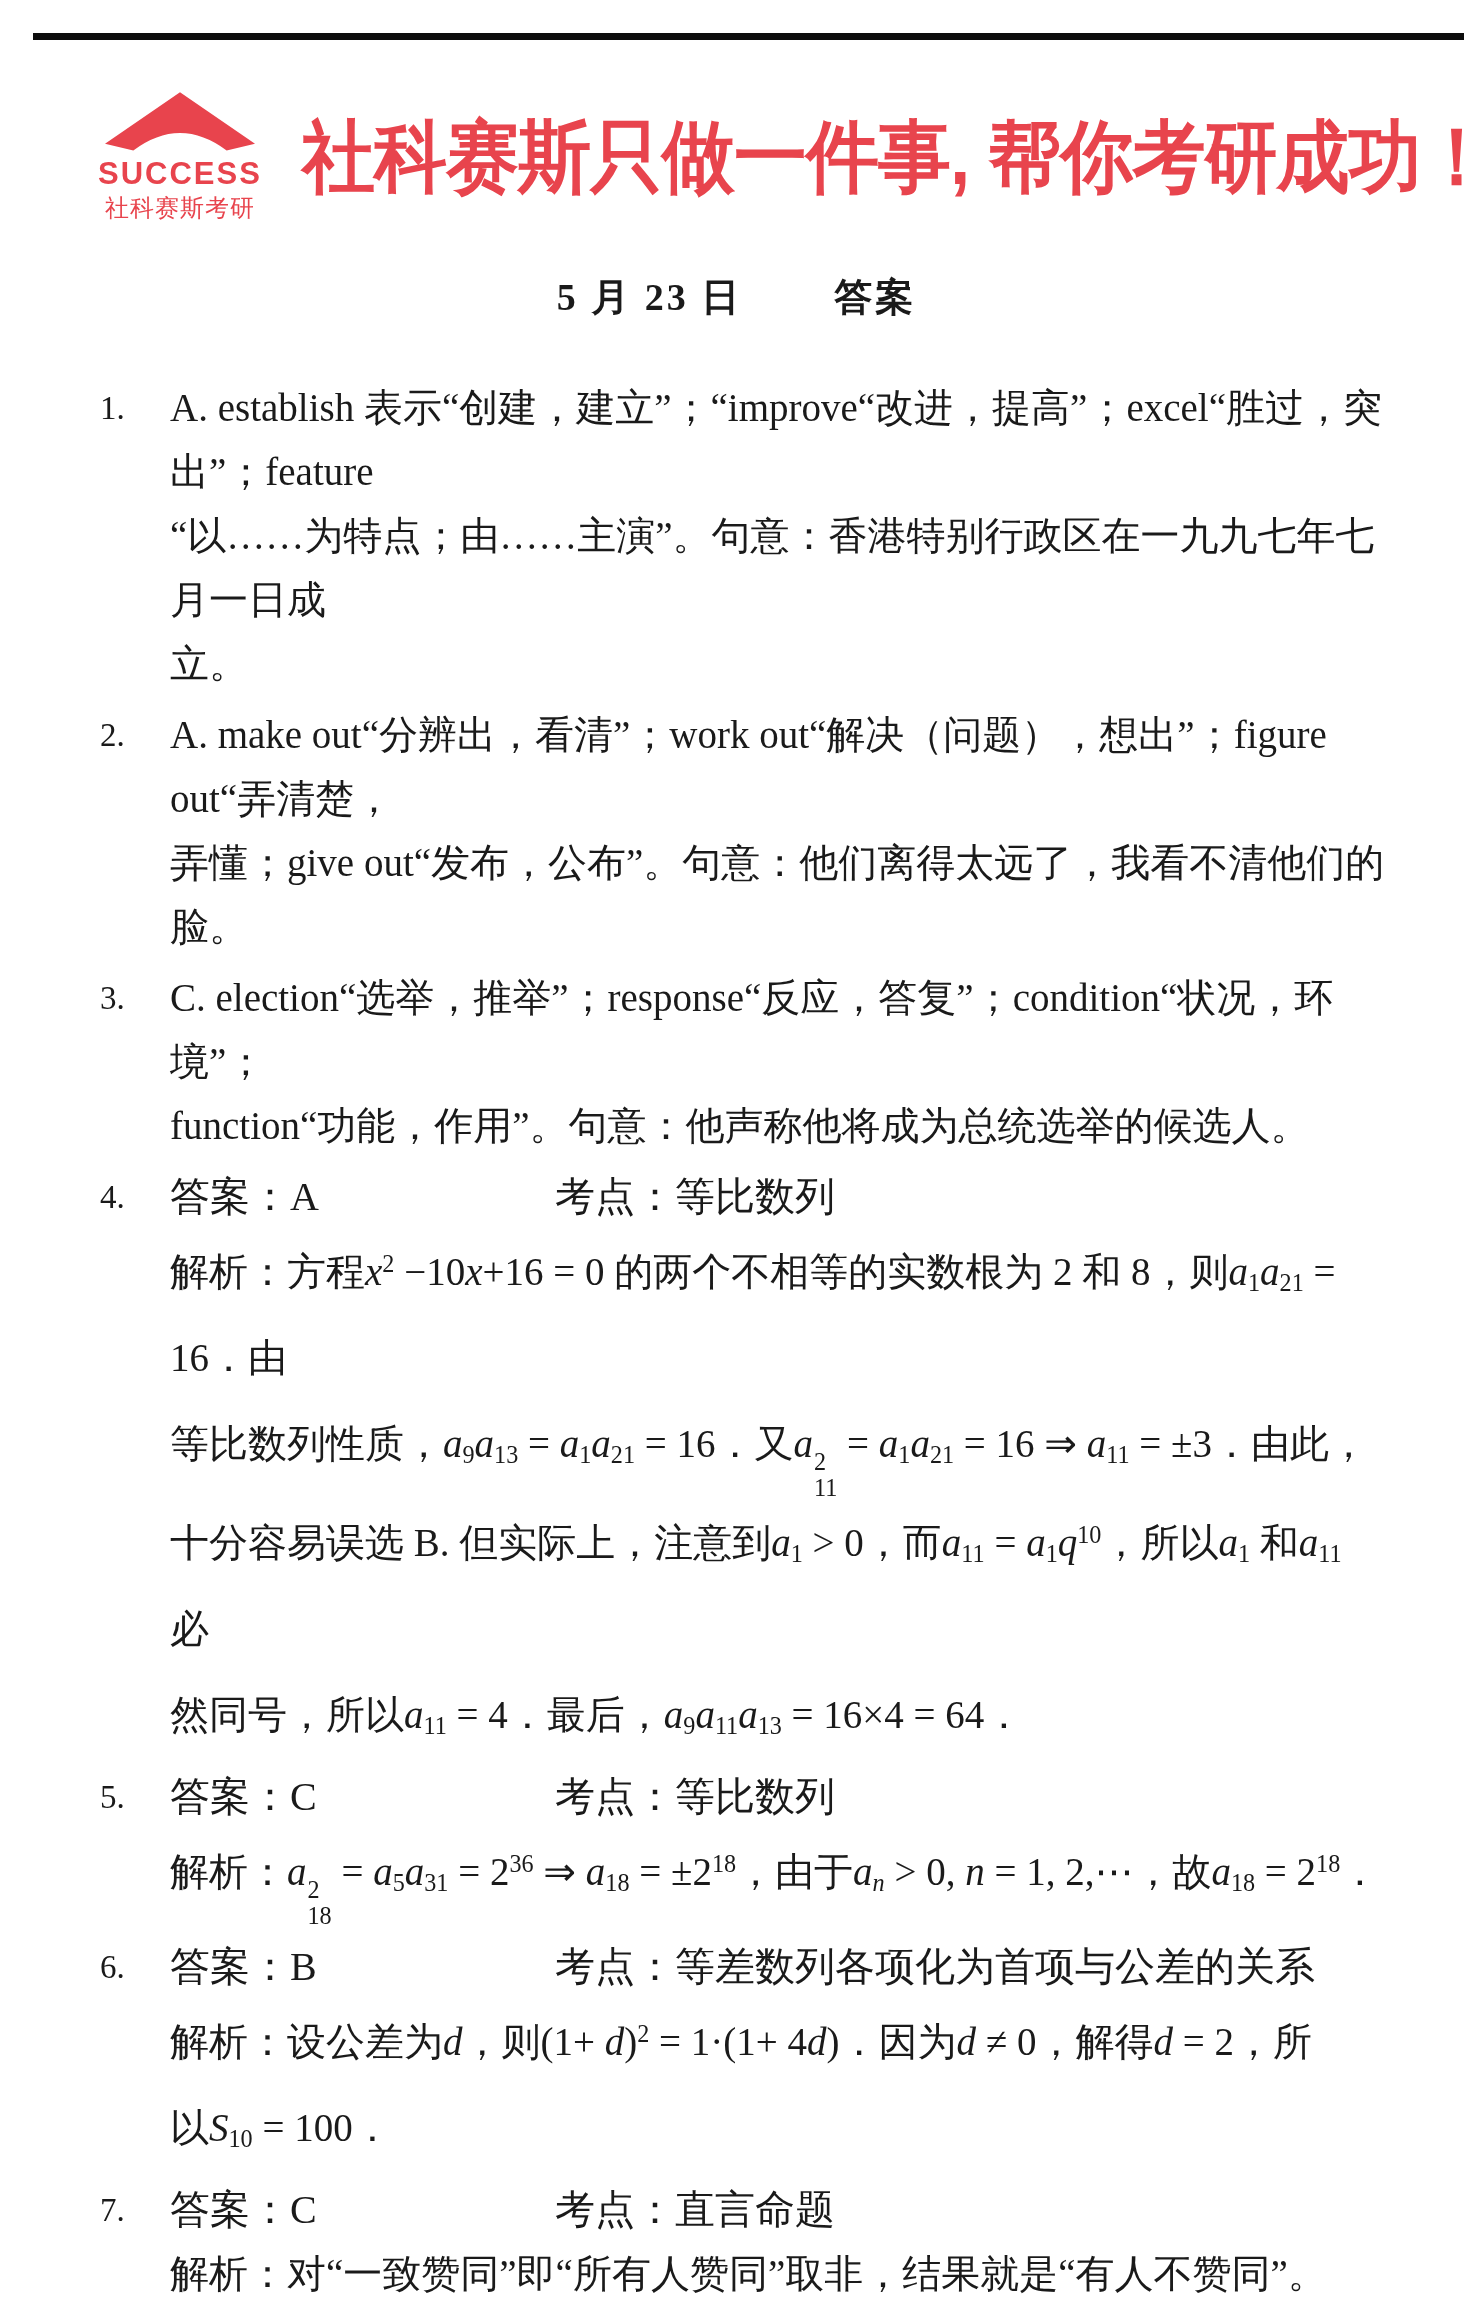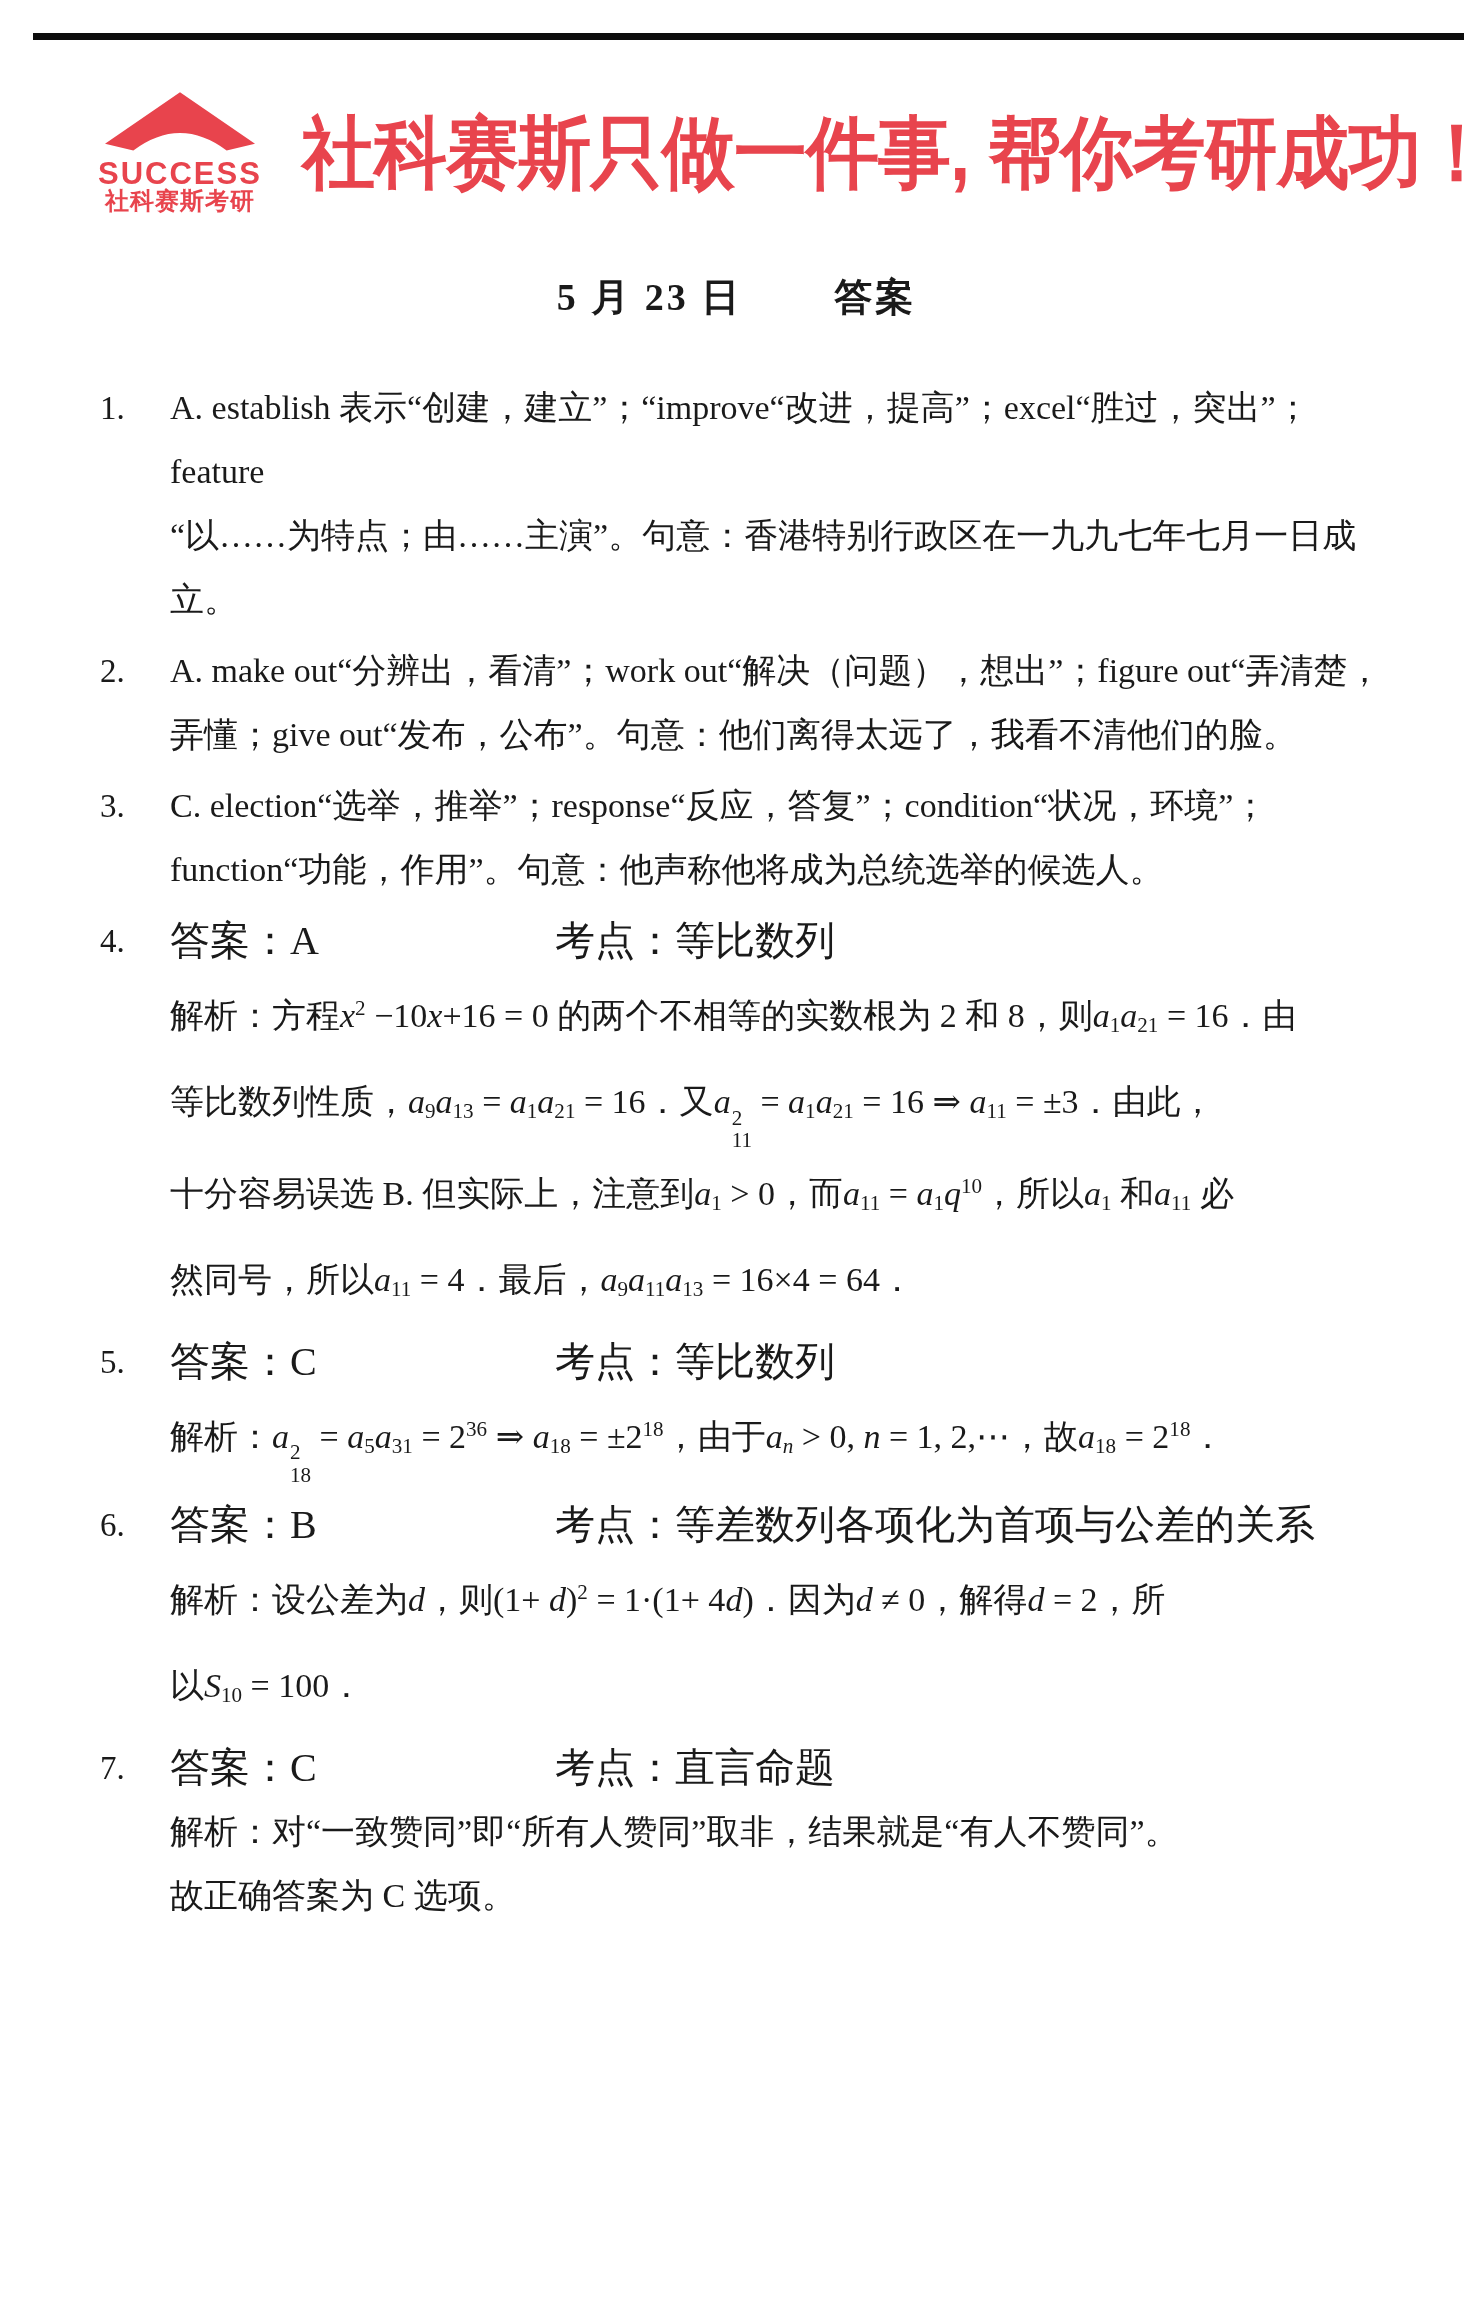--- a/index.html
+++ b/index.html
@@ -27,21 +27,22 @@
     width:168px;
     display:flex; flex-direction:column; align-items:center;
     color:#e8444d;
     font-family:"Liberation Sans","DejaVu Sans",sans-serif;
   }
   .logo-roof { width:150px; height:62px; margin-bottom:4px; }
   .logo-brand {
     font-size:31px; font-weight:700; letter-spacing:2px; line-height:1;
   }
   .logo-sub {
-    font-size:24px; font-weight:700; letter-spacing:1px; line-height:1;
+    font-size:24px; font-weight:400; letter-spacing:1px; line-height:1;
+    margin-top:7px;
   }
   .brand-divider {
     width:4px; height:112px;
     background:#e8444d;
     margin:0 22px 0 18px;
   }
   .slogan {
     font-family:"Liberation Sans","DejaVu Sans",sans-serif;
     font-size:73px; font-weight:900; letter-spacing:-1px;
     color:#e8444d; white-space:nowrap; line-height:1;
@@ -58,21 +59,21 @@
   
   .answers {
     position:absolute; left:100px; top:376px; width:1290px;
   }
   .item { display:flex; align-items:flex-start; margin-bottom:7px; }
   .item .num {
     width:70px; flex:0 0 70px;
     font-size:33px; line-height:64px;
   }
   .item .body { flex:1 1 auto; min-width:0; }
-  .line { font-size:34px; line-height:64px; }
+  .line { font-size:39px; line-height:64px;font-family:Liberation Serif, serif; }
   .line.math { line-height:86px; }
   .header-line { font-size:40px; line-height:64px; }
   .header-line .ans { display:inline-block; min-width:385px; }
   
   .m  { white-space:nowrap; }
   .mi { font-style:italic; }
   .mu { font-style:normal; }
   sub, sup { font-size:0.62em; line-height:0; }
   sub { vertical-align:-0.25em; }
   sup { vertical-align:0.55em; }

